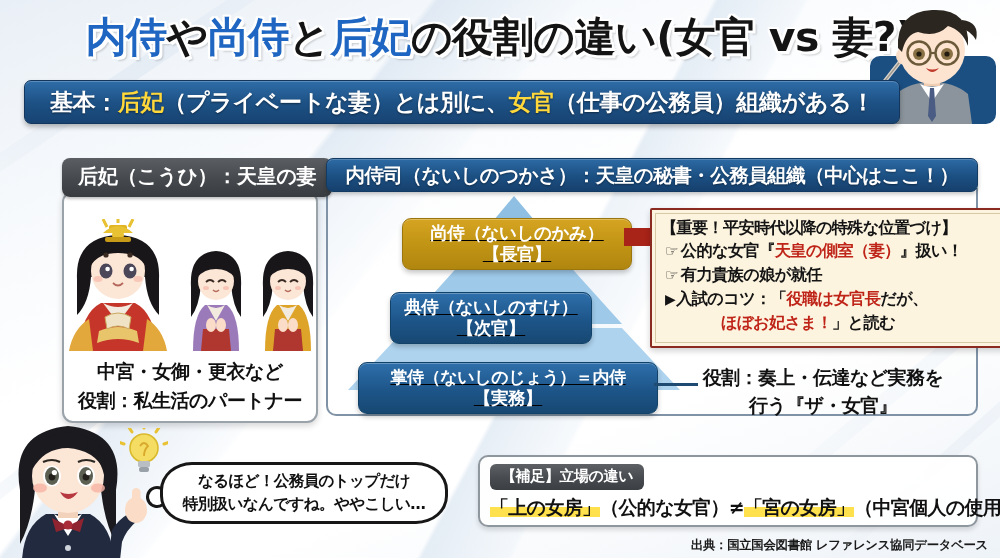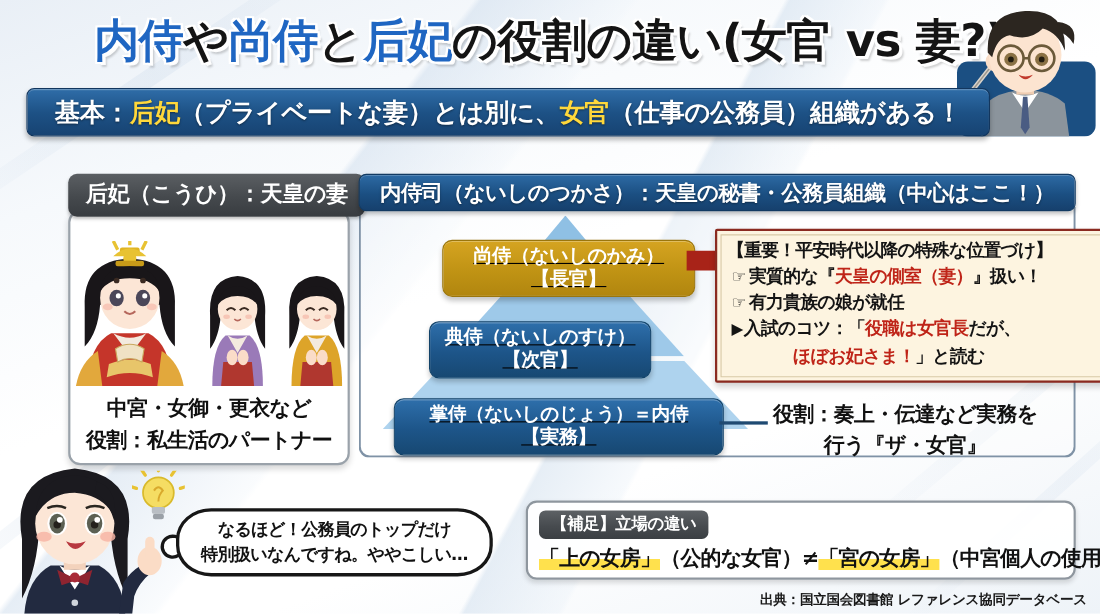--- a/index.html
+++ b/index.html
@@ -422,21 +422,21 @@
         </svg>
       </div>
     </div>
   </div>
 
   <div id="connector" style="left:654px; top:383px; width:44px; height:3px;"></div>
 
   <div id="callout">
     <div class="co-title">【重要！平安時代以降の特殊な位置づけ】</div>
 
-    <div class="co-row"><span class="hand">☞</span><span>実質的な『</span><span class="rd">天皇の側室（妻）</span><span>』扱い！</span></div>
+    <div class="co-row"><span class="hand">☞</span><span>公的な女官『</span><span class="rd">天皇の側室（妻）</span><span>』扱い！</span></div>
 
     <div class="co-row"><span class="hand">☞</span><span>有力貴族の娘が就任</span></div>
 
     <div class="co-row"><span class="tri">▶</span><span>入試のコツ：「</span><span class="rd">役職は女官長</span><span>だが、</span></div>
 
     <div class="co-row indent"><span class="rd">ほぼお妃さま！</span><span>」と読む</span></div>
   </div>
 
   <div id="role-text">
     <div>役割：奏上・伝達など実務を</div>

